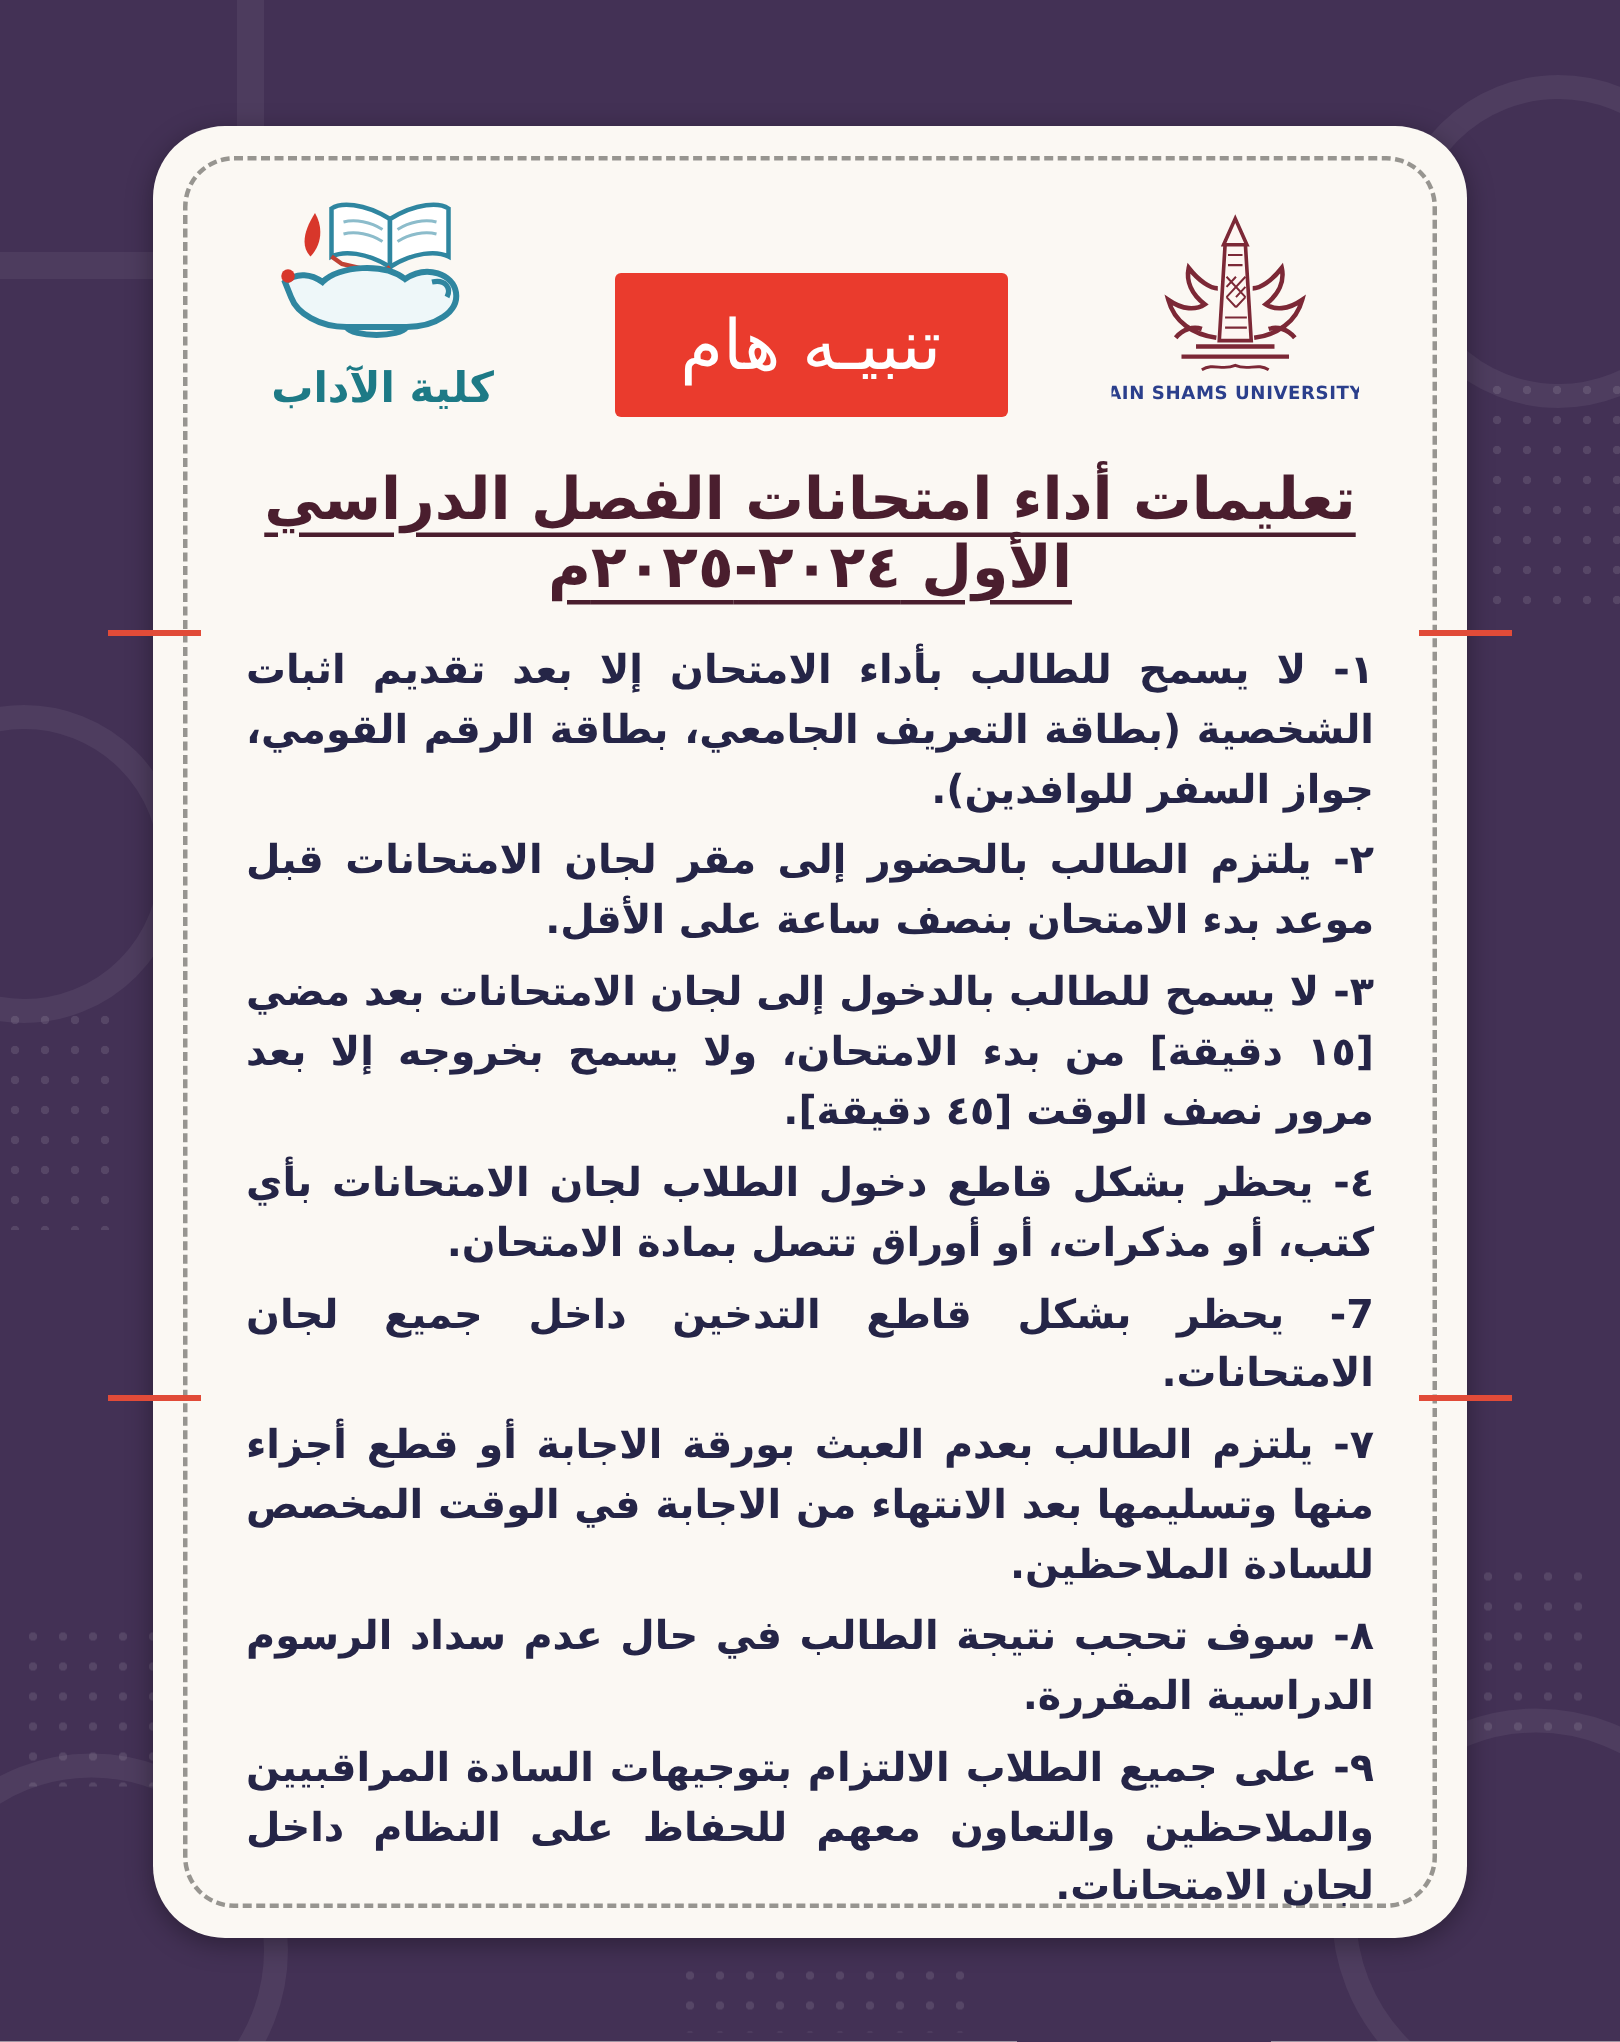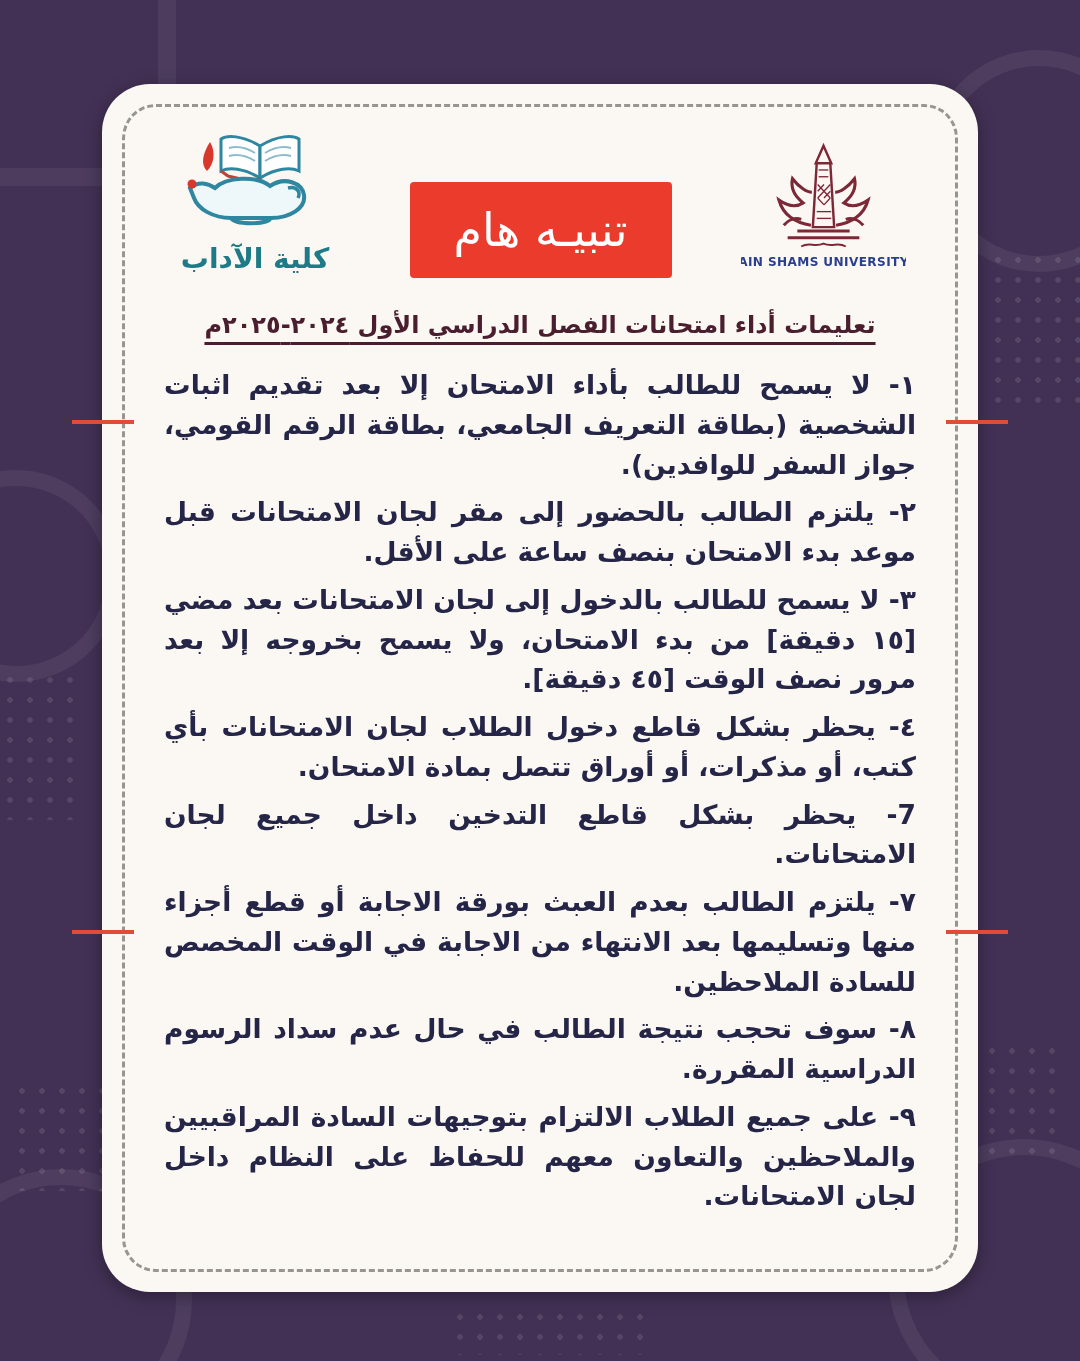--- a/index.html
+++ b/index.html
@@ -86,21 +86,21 @@
     justify-content: center;
     direction: rtl;
     border-radius: 4px;
   }
 
   
   .title {
     margin-top: 14px;
     text-align: center;
     direction: rtl;
-    font-size: 24px;
+    font-size: 39px;
     font-weight: bold;
     color: #4a1e2e;
     text-decoration: underline;
     text-decoration-thickness: 2.5px;
     text-underline-offset: 9px;
   }
 
   
   .instructions {
     direction: rtl;

